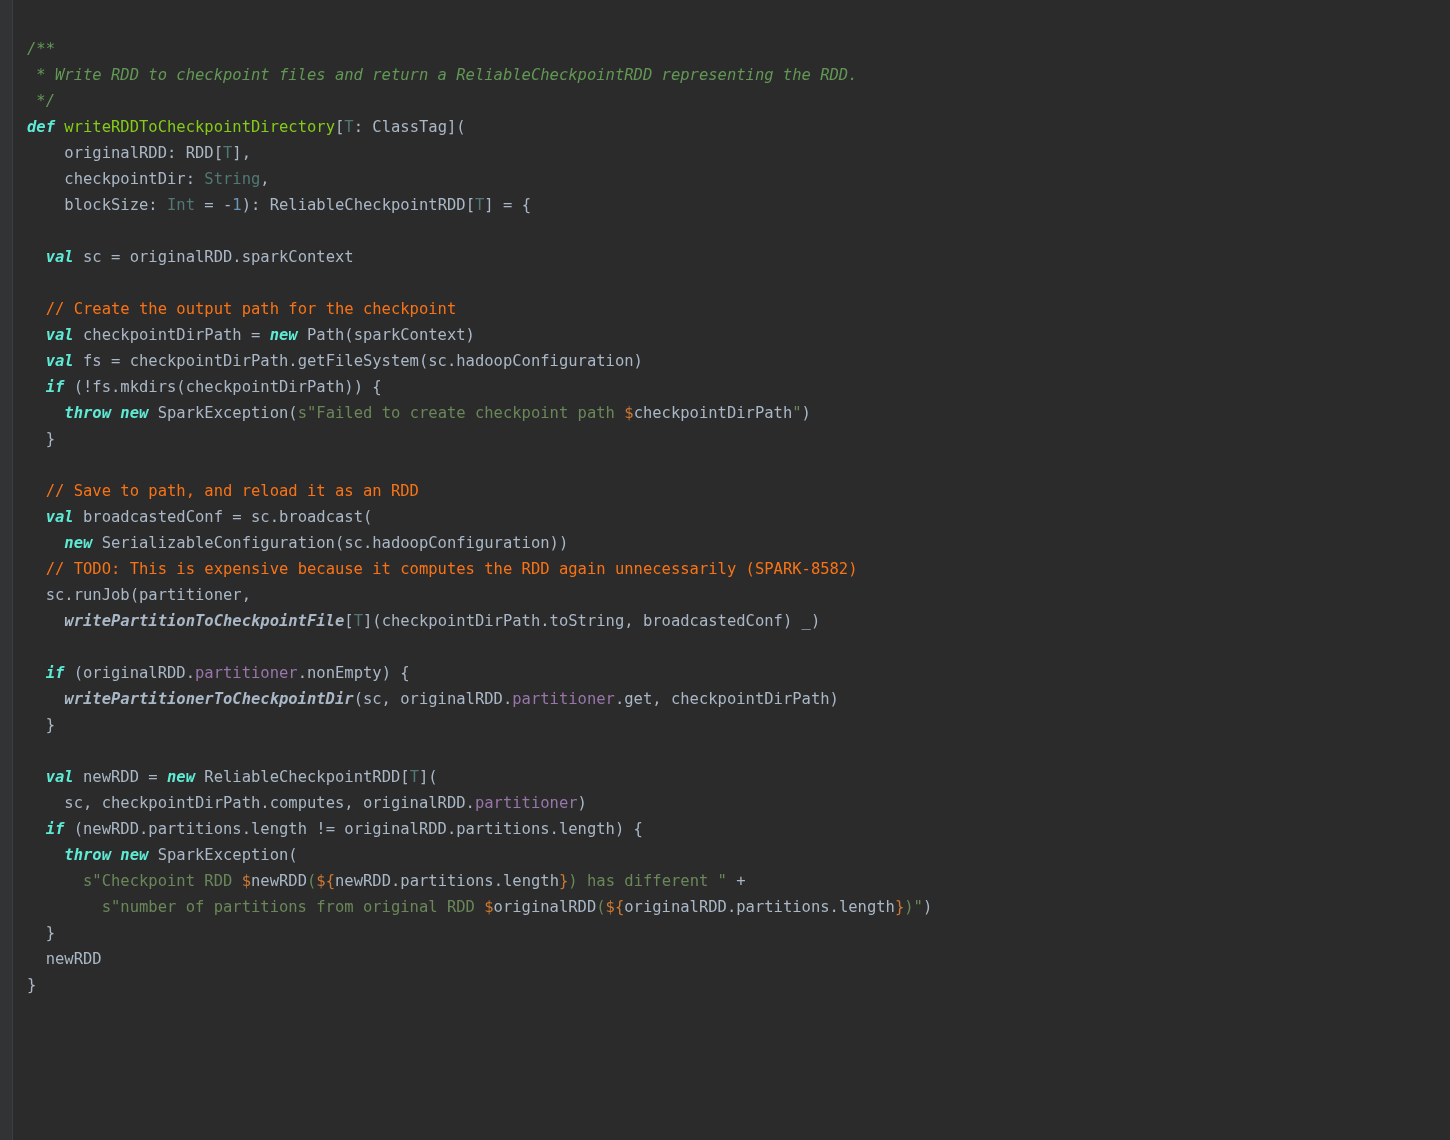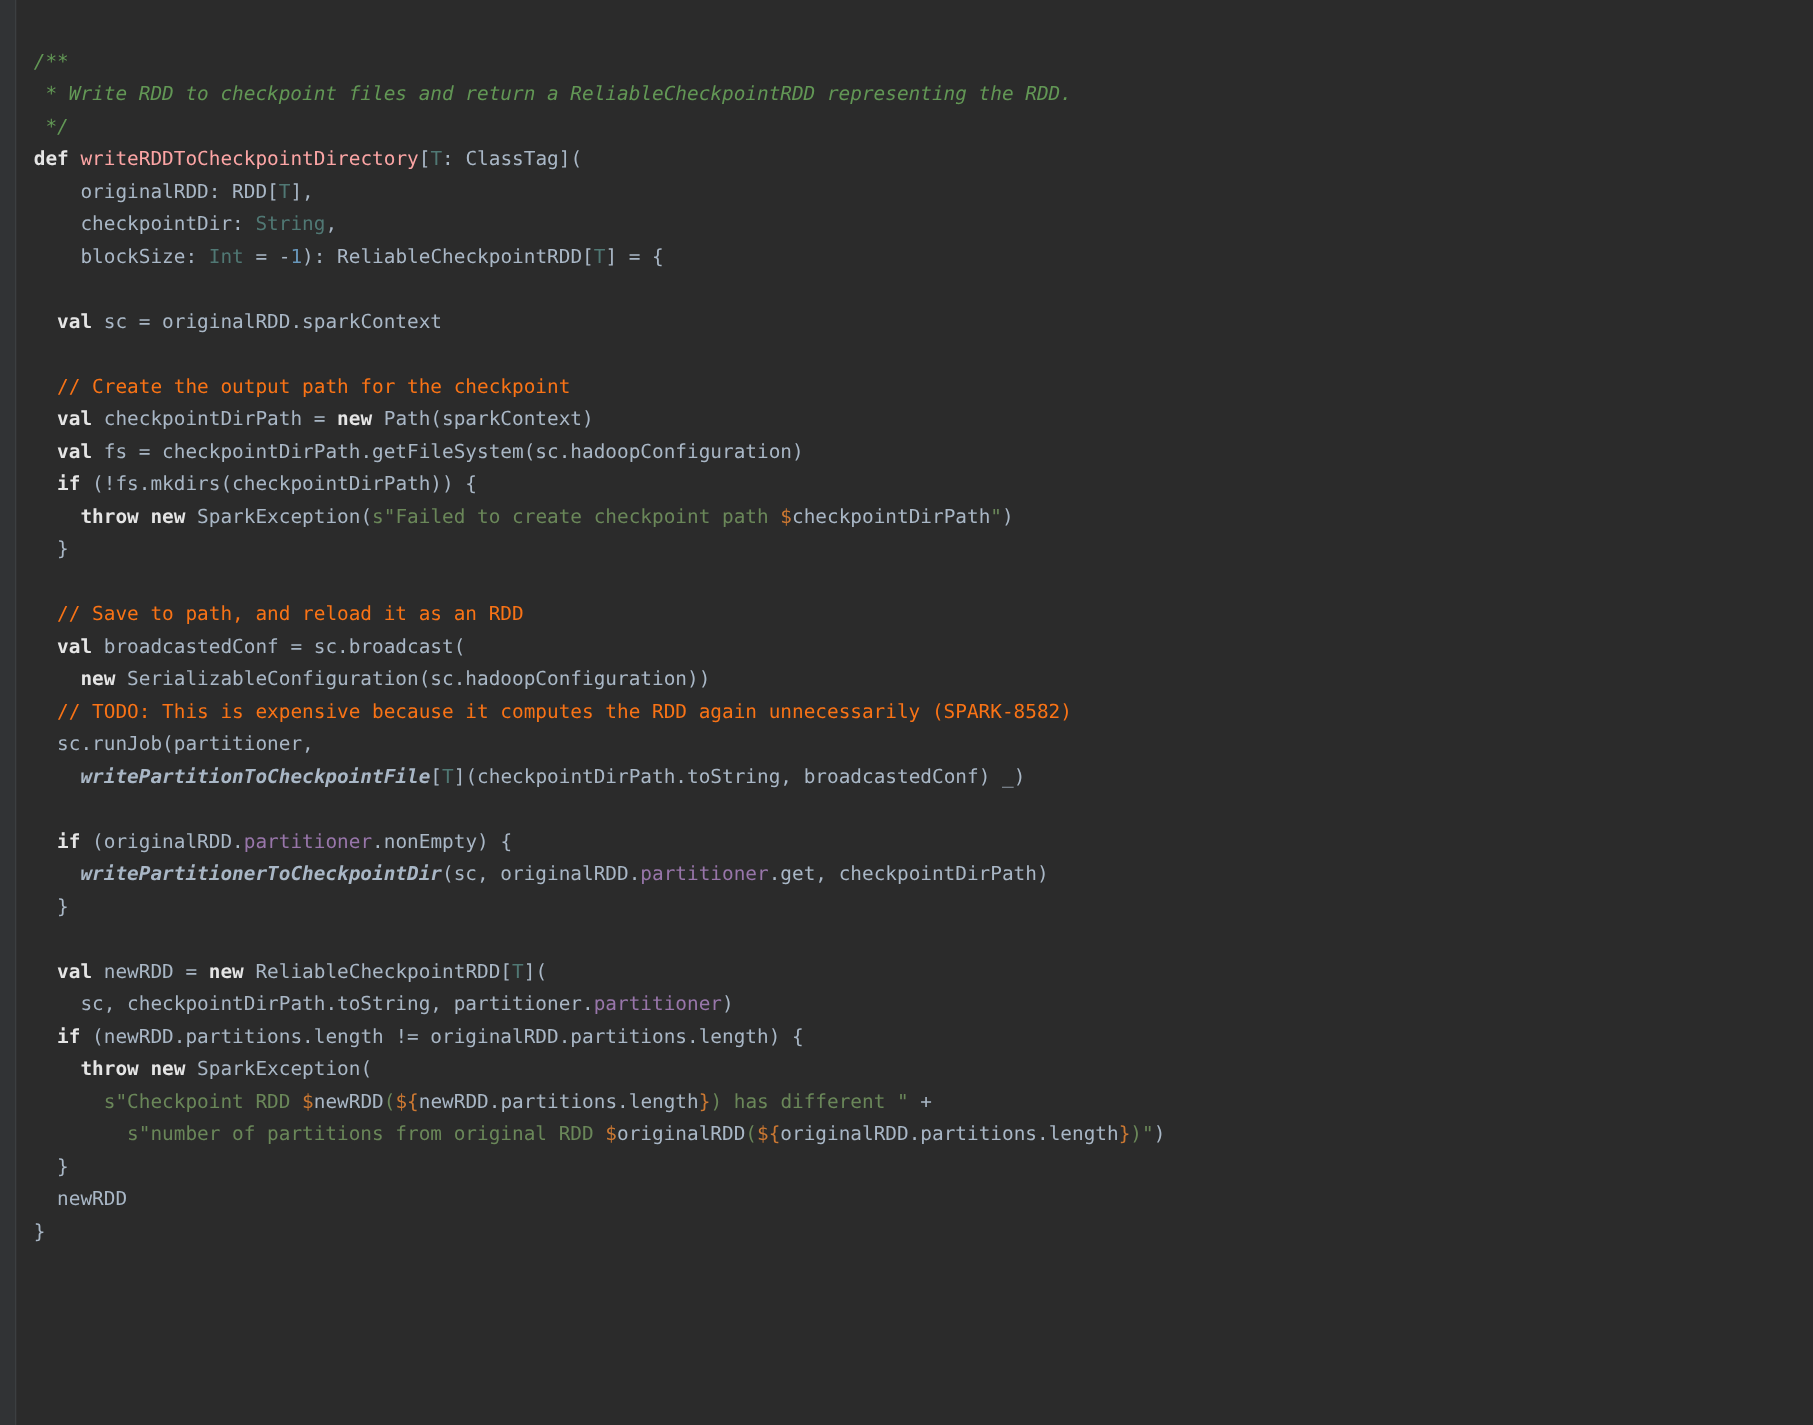--- a/index.html
+++ b/index.html
@@ -23,22 +23,22 @@
     flex: 0 0 12px;
     background: #313335;
     border-right: 1px solid #3c3f41;
   }
   .code {
     padding: 10px 0 0 14px;
     white-space: pre;
   }
   .c-comment { color: #f97316; }
   .c-doc { color: #629755; font-style: italic; }
-  .c-keyword { color: #e5e5e5; font-weight: bold; }
-  .c-def { color: #fca5a5; }
+  .c-keyword { color: #5eead4; font-weight: bold; font-style: italic; }
+  .c-def { color: #84cc16; }
   .c-typeparam { color: #507874; }
   .c-string { color: #6a8759; }
   .c-number { color: #6897bb; }
   .c-field-it { color: #9876aa; }
   .c-call-it { font-style: italic; font-weight: bold; }
   .c-interp { color: #cc7832; }
   .c-plain { color: #a9b7c6; }
 </style>
 </head>
 <body>
@@ -68,21 +68,21 @@
     <span class="c-keyword">new</span><span class="c-plain"> SerializableConfiguration(sc.hadoopConfiguration))</span>
   <span class="c-comment">// TODO: This is expensive because it computes the RDD again unnecessarily (SPARK-8582)</span>
   <span class="c-plain">sc.runJob(partitioner,</span>
     <span class="c-call-it">writePartitionToCheckpointFile</span><span class="c-plain">[</span><span class="c-typeparam">T</span><span class="c-plain">](checkpointDirPath.toString, broadcastedConf) _)</span>
 
   <span class="c-keyword">if</span><span class="c-plain"> (originalRDD.</span><span class="c-field-it">partitioner</span><span class="c-plain">.nonEmpty) {</span>
     <span class="c-call-it">writePartitionerToCheckpointDir</span><span class="c-plain">(sc, originalRDD.</span><span class="c-field-it">partitioner</span><span class="c-plain">.get, checkpointDirPath)</span>
   <span class="c-plain">}</span>
 
   <span class="c-keyword">val</span><span class="c-plain"> newRDD = </span><span class="c-keyword">new</span><span class="c-plain"> ReliableCheckpointRDD[</span><span class="c-typeparam">T</span><span class="c-plain">](</span>
-  <span class="c-plain">  sc, checkpointDirPath.toString, partitioner.</span><span class="c-field-it">partitioner</span><span class="c-plain">)</span>
+  <span class="c-plain">  sc, checkpointDirPath.computes, originalRDD.</span><span class="c-field-it">partitioner</span><span class="c-plain">)</span>
   <span class="c-keyword">if</span><span class="c-plain"> (newRDD.partitions.length != originalRDD.partitions.length) {</span>
     <span class="c-keyword">throw</span><span> </span><span class="c-keyword">new</span><span class="c-plain"> SparkException(</span>
       <span class="c-string">s"Checkpoint RDD </span><span class="c-interp">$</span><span class="c-plain">newRDD</span><span class="c-string">(</span><span class="c-interp">${</span><span class="c-plain">newRDD.partitions.length</span><span class="c-interp">}</span><span class="c-string">) has different "</span><span class="c-plain"> +</span>
         <span class="c-string">s"number of partitions from original RDD </span><span class="c-interp">$</span><span class="c-plain">originalRDD</span><span class="c-string">(</span><span class="c-interp">${</span><span class="c-plain">originalRDD.partitions.length</span><span class="c-interp">}</span><span class="c-string">)"</span><span class="c-plain">)</span>
   <span class="c-plain">}</span>
   <span class="c-plain">newRDD</span>
 <span class="c-plain">}</span>
 </div>
 </div>
 

